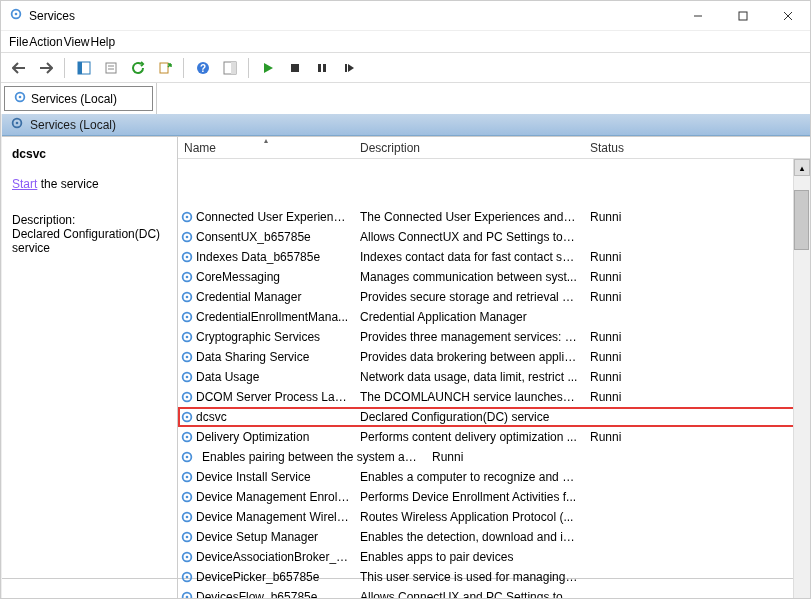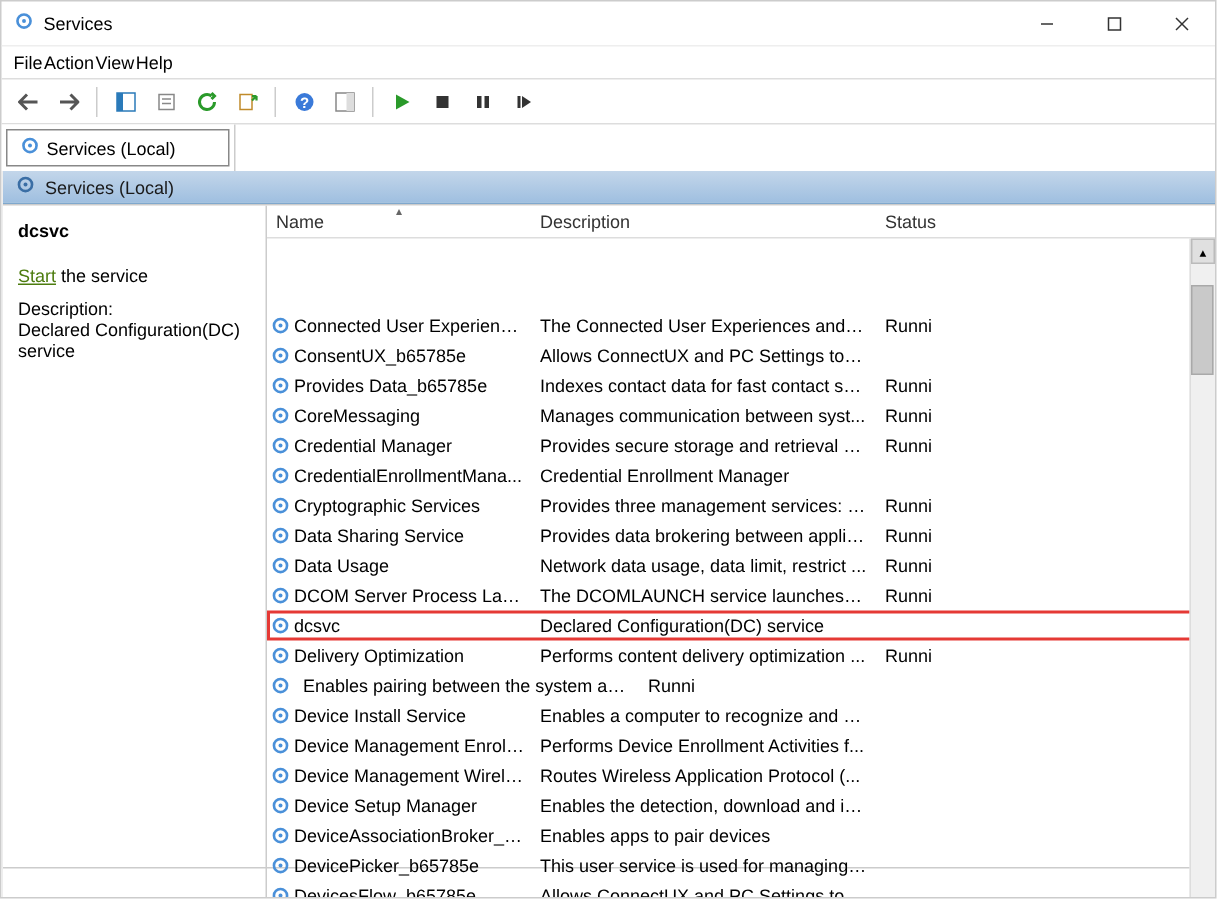--- a/index.html
+++ b/index.html
@@ -87,22 +87,22 @@
     display:flex;
     overflow:hidden;
     border-top:1px solid #ccc;
   }
   .detail-col {
     width: 176px;
     padding: 10px 10px;
     border-right: 1px solid #ccc;
   }
   .detail-col .svcname { font-weight:bold; margin-bottom:16px; }
-  .detail-col .start-link { color:#4d7c0f; text-decoration: underline; cursor:pointer; }
-  .detail-col .desc-label { margin-top: 8px; }
+  .detail-col .start-link { color:#8b5cf6; text-decoration: underline; cursor:pointer; }
+  .detail-col .desc-label { margin-top: 22px; }
   .list-col {
     flex:1;
     position:relative;
     display:flex;
     flex-direction:column;
     overflow:hidden;
     gap:48px;
   }
   .cols {
     display:flex;
@@ -355,21 +355,21 @@
               <span class="rdesc">Allows ConnectUX and PC Settings to C...</span>
               <span class="rstat"></span>
             </div>
             <div class="row">
               <span class="cico">
                 <svg class="gear" viewBox="0 0 16 16" width="14" height="14">
                   <circle cx="8" cy="8" r="5" fill="none" stroke="#4a90d9" stroke-width="2"></circle>
                   <circle cx="8" cy="8" r="1.5" fill="#4a90d9"></circle>
                 </svg>
               </span>
-              <span class="rname">Provides Data_b65785e</span>
+              <span class="rname">Indexes Data_b65785e</span>
               <span class="rdesc">Indexes contact data for fast contact se...</span>
               <span class="rstat">Runni</span>
             </div>
             <div class="row">
               <span class="cico">
                 <svg class="gear" viewBox="0 0 16 16" width="14" height="14">
                   <circle cx="8" cy="8" r="5" fill="none" stroke="#4a90d9" stroke-width="2"></circle>
                   <circle cx="8" cy="8" r="1.5" fill="#4a90d9"></circle>
                 </svg>
               </span>
@@ -389,21 +389,21 @@
               <span class="rstat">Runni</span>
             </div>
             <div class="row">
               <span class="cico">
                 <svg class="gear" viewBox="0 0 16 16" width="14" height="14">
                   <circle cx="8" cy="8" r="5" fill="none" stroke="#4a90d9" stroke-width="2"></circle>
                   <circle cx="8" cy="8" r="1.5" fill="#4a90d9"></circle>
                 </svg>
               </span>
               <span class="rname">CredentialEnrollmentMana...</span>
-              <span class="rdesc">Credential Enrollment Manager</span>
+              <span class="rdesc">Credential Application Manager</span>
               <span class="rstat"></span>
             </div>
             <div class="row">
               <span class="cico">
                 <svg class="gear" viewBox="0 0 16 16" width="14" height="14">
                   <circle cx="8" cy="8" r="5" fill="none" stroke="#4a90d9" stroke-width="2"></circle>
                   <circle cx="8" cy="8" r="1.5" fill="#4a90d9"></circle>
                 </svg>
               </span>
               <span class="rname">Cryptographic Services</span>

